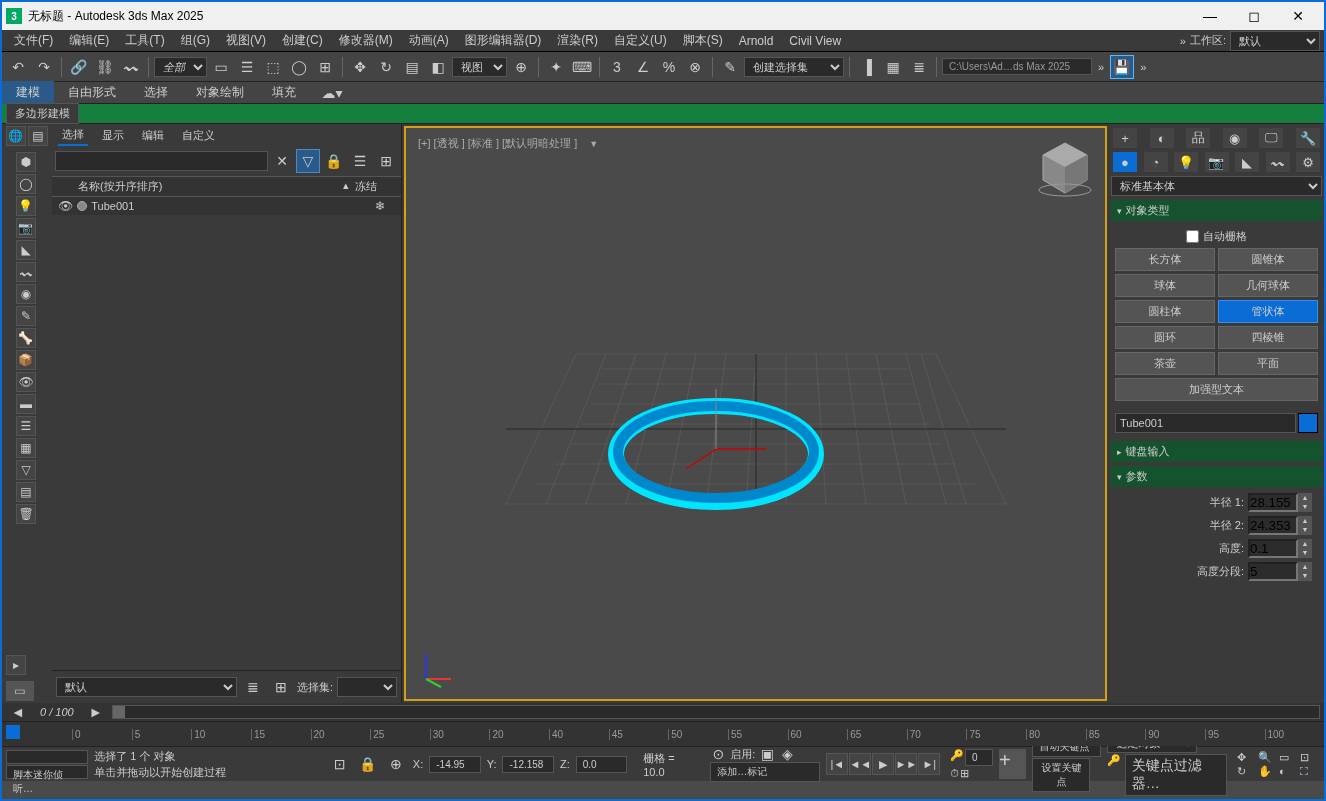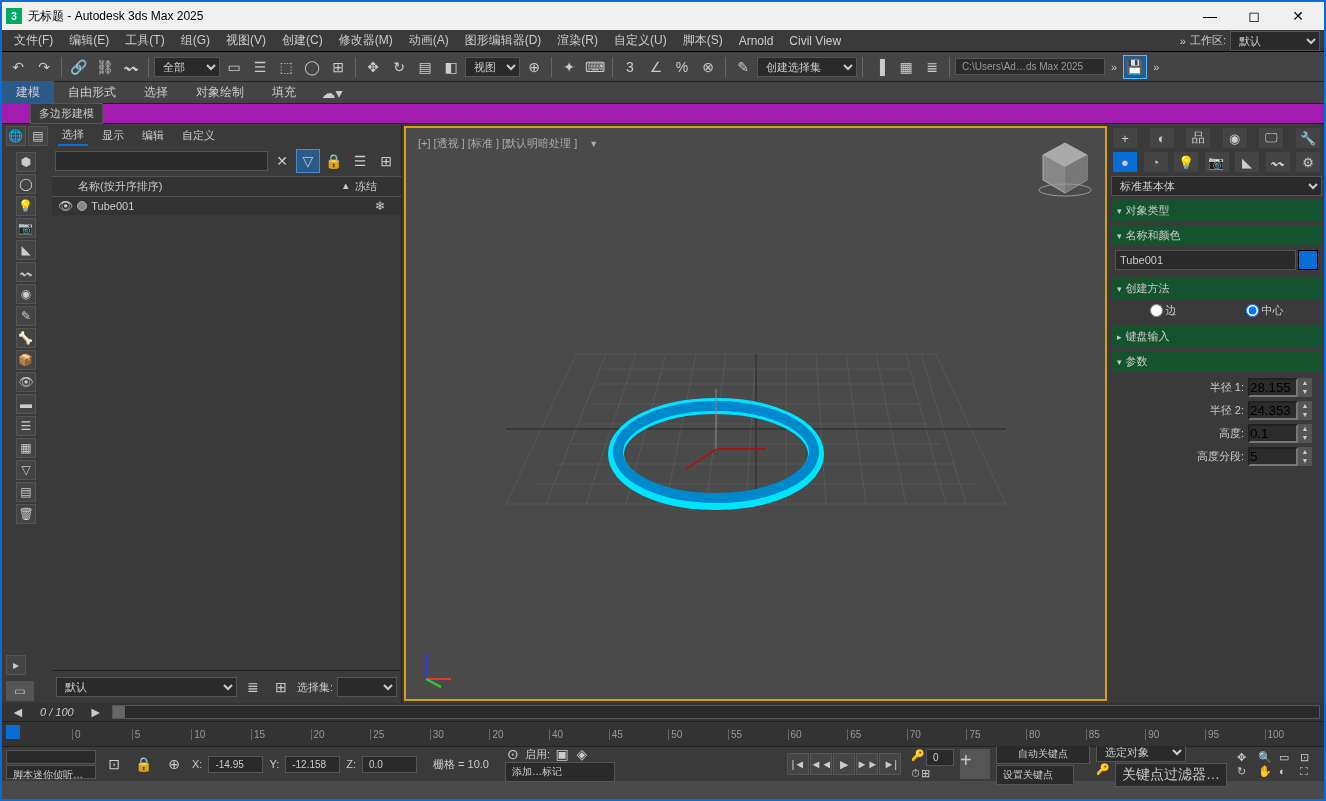--- a/index.html
+++ b/index.html
@@ -12,21 +12,21 @@
 .menubar .mi { padding:2px 8px; cursor:pointer; font-size:12px; }
 .menubar .ws { margin-left:auto; display:flex; align-items:center; }
 .toolbar { height:30px; background:#444; display:flex; align-items:center; padding:0 4px; border-bottom:1px solid #222; gap:2px;}
 .tbtn { width:24px; height:24px; display:flex; align-items:center; justify-content:center; cursor:pointer; border:1px solid transparent; font-size:14px;}
 .tbtn.active { background:#2a5a8a; border-color:#4a8ac8;}
 .sep { width:1px; height:20px; background:#666; margin:0 3px;}
 select, input[type=text] { background:#2a2a2a; color:#ccc; border:1px solid #555; padding:1px 4px; font-size:11px; height:20px;}
 .ribbon { height:22px; background:#444; display:flex; align-items:center; border-bottom:1px solid #222;}
 .ribbon .tab { padding:3px 14px; cursor:pointer; font-size:12px;}
 .ribbon .tab.active { background:#2a5a8a;}
-.subribbon { height:20px; background:#a21caf; display:flex; align-items:center; border-bottom:1px solid #222;padding-left:24px;}
+.subribbon { height:20px; background:#15803d; display:flex; align-items:center; border-bottom:1px solid #222;}
 .subribbon .stab { padding:2px 8px; cursor:pointer; font-size:11px; border:1px solid #555; background:#3a3a3a;margin-left:4px;}
 .main { display:flex; height:calc(100% - 28px - 22px - 30px - 22px - 20px - 25px - 18px - 18px - 35px); }
 .left { width:50px; background:#3a3a3a; display:flex; flex-direction:column; padding:2px; gap:2px;}
 .left .lbtn { width:20px; height:20px; background:#444; border:1px solid #555; cursor:pointer; display:flex; align-items:center; justify-content:center; margin-left:12px;font-size:12px;}
 .scene { width:350px; background:#3a3a3a; display:flex; flex-direction:column; border-right:1px solid #222;}
 .scene-tabs { display:flex; height:22px; align-items:center; padding:0 6px; gap:10px;}
 .scene-tabs span { cursor:pointer; padding:2px 4px;}
 .scene-tabs span.active { border-bottom:2px solid #0a6dd6;}
 .scene-search { display:flex; padding:3px; gap:2px; align-items:center;}
 .scene-search input { flex:1; }
@@ -115,21 +115,21 @@
 </div>
 
 <div class="toolbar">
   <span class="tbtn">↶</span>
   <span class="tbtn">↷</span>
   <span class="sep"></span>
   <span class="tbtn">🔗</span>
   <span class="tbtn">⛓</span>
   <span class="tbtn">〰</span>
   <span class="sep"></span>
-  <select style="width:66px;"><option>全部</option></select>
+  <select style="width:53px;font-style:italic;"><option>全部</option></select>
   <span class="tbtn">▭</span>
   <span class="tbtn">☰</span>
   <span class="tbtn">⬚</span>
   <span class="tbtn">◯</span>
   <span class="tbtn">⊞</span>
   <span class="sep"></span>
   <span class="tbtn">✥</span>
   <span class="tbtn">↻</span>
   <span class="tbtn">▤</span>
   <span class="tbtn">◧</span>
@@ -307,43 +307,48 @@
       <span class="rt">💡</span>
       <span class="rt">📷</span>
       <span class="rt">◣</span>
       <span class="rt">〰</span>
       <span class="rt">⚙</span>
     </div>
     <select><option>标准基本体</option></select>
 
     <div class="rollout">
       <div class="rollout-h">对象类型</div>
+      <div class="rollout-b">
+        <div class="checkbox-row">
+            <input type="checkbox" style="">
+            <span>自动栅格</span>
+          </div>
+        <div class="btn-grid">
+          <div class="obj-btn">长方体</div>
+          <div class="obj-btn">圆锥体</div>
+          <div class="obj-btn">球体</div>
+          <div class="obj-btn">几何球体</div>
+          <div class="obj-btn">圆柱体</div>
+          <div class="obj-btn active">管状体</div>
+          <div class="obj-btn">圆环</div>
+          <div class="obj-btn">四棱锥</div>
+          <div class="obj-btn">茶壶</div>
+          <div class="obj-btn">平面</div>
+          <div class="obj-btn wide">加强型文本</div>
+        </div>
+      </div>
     </div>
 
     <div class="rollout">
-      <div class="rollout-h">名称和颜色</div>
       <div class="rollout-b name-row">
         <input type="text" style="flex: 1 1 0%;" value="Tube001">
         <div class="color-sw"></div>
       </div>
     </div>
 
-    <div class="rollout">
-      <div class="rollout-h">创建方法</div>
-      <div class="rollout-b radio-row">
-        <label>
-            <input type="radio" name="cm" style="">
-            <span>边</span>
-          </label>
-        <label>
-            <input type="radio" name="cm" checked="" style="">
-            <span>中心</span>
-          </label>
-      </div>
-    </div>
 
     <div class="rollout">
       <div class="rollout-h collapsed">键盘输入</div>
     </div>
 
     <div class="rollout">
       <div class="rollout-h">参数</div>
       <div class="rollout-b">
         <div class="param-row">
             <span class="lbl">半径 1:</span>
@@ -412,20 +417,24 @@
       <span class="tick">95</span>
       <span class="tick">100</span>
     </div>
 </div>
 
 <div class="status">
   <div style="width:90px;display:flex;flex-direction:column;gap:1px;">
     <div class="sbox" style="height:14px;"></div>
     <div class="sbox" style="height:14px;">脚本迷你侦听…</div>
   </div>
+  <div class="msg">
+    <span>选择了 1 个 对象</span>
+    <span>单击并拖动以开始创建过程</span>
+  </div>
   <span class="tbtn">⊡</span>
   <span class="tbtn">🔒</span>
   <span class="tbtn">⊕</span>
   <span>X:</span>
     <span class="sbox" style="width:55px;">-14.95</span>
   <span>Y:</span>
     <span class="sbox" style="width:55px;">-12.158</span>
   <span>Z:</span>
     <span class="sbox" style="width:55px;">0.0</span>
   <span style="margin-left:10px;">栅格 = 10.0</span>
@@ -452,22 +461,22 @@
         <span class="pb">🔑</span>
         <span class="sbox" style="width:28px;">0</span>
       </div>
     <div style="display:flex;gap:1px;">
         <span class="pb">⏱</span>
         <span class="pb">⊞</span>
       </div>
   </div>
   <span class="pb" style="width:30px;height:30px;font-size:20px;background:#555;">+</span>
   <div style="display:flex;flex-direction:column;gap:1px;">
-    <span class="sbox" style="width:94px;text-align:center;">自动关键点</span>
-    <span class="sbox" style="width:78px;text-align:left;">设置关键点</span>
+    <span class="sbox" style="width:69px;text-align:left;">自动关键点</span>
+    <span class="sbox" style="width:58px;text-align:center;">设置关键点</span>
   </div>
   <div style="display:flex;flex-direction:column;gap:1px;">
     <select style="width:90px;"><option>选定对象</option></select>
     <div style="display:flex;gap:1px;">
         <span class="pb" style="width:18px;height:16px;">🔑</span>
         <span class="sbox" style="font-size:14px;">关键点过滤器…</span>
       </div>
   </div>
   <div style="display:grid;grid-template-columns:repeat(4,20px);gap:1px;margin-left:4px;">
     <span class="pb">✥</span>

